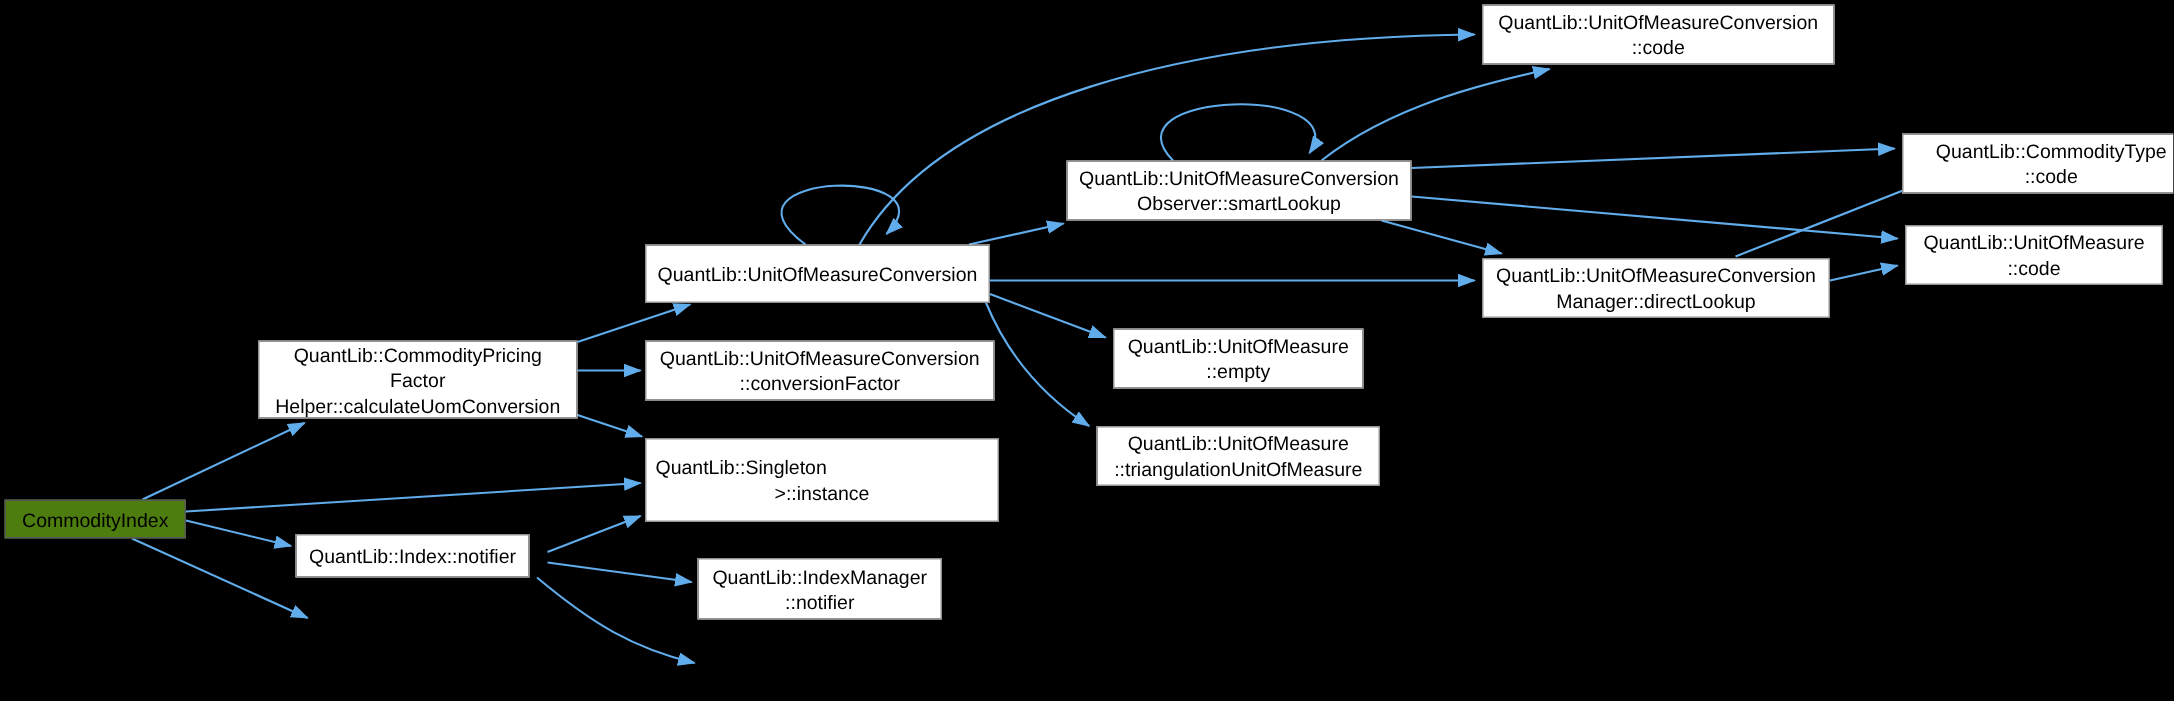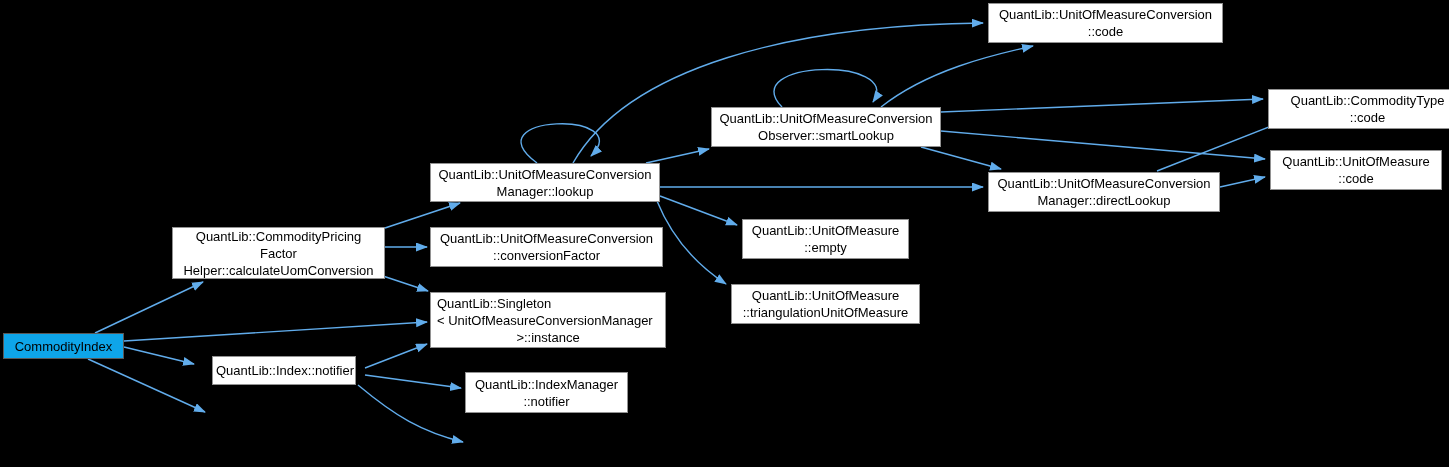--- a/index.html
+++ b/index.html
@@ -22,21 +22,21 @@
     flex-direction:column;
     justify-content:center;
     padding:1px 3px;
     font-size:13px;
     line-height:17px;
     cursor:pointer;
   }
   .node span{display:block;text-align:center;white-space:nowrap;}
   .node span.align-left{text-align:left;padding-left:3px;}
   .node--active{
-    background:#0ea5e9;
+    background:#4d7c0f;
     border:1px solid #585858;
     cursor:default;
   }
 </style>
 </head>
 <body>
 
 <div id="canvas">
 
   <svg id="edges" width="1449" height="467" viewBox="0 0 1449 467">
@@ -73,38 +73,36 @@
   <div class="node node--active" style="left:3px;top:333px;width:121px;height:26px">
     <span>CommodityIndex</span>
   </div>
 
   <div class="node" style="left:172px;top:227px;width:213px;height:52px">
     <span>QuantLib::CommodityPricing</span>
     <span>Factor</span>
     <span>Helper::calculateUomConversion</span>
   </div>
 
-  <div class="node" style="left:212px;top:356px;width:144px;height:29px">
+  <div class="node" style="left:197px;top:356px;width:156px;height:29px">
     <span>QuantLib::Index::notifier</span>
   </div>
 
 
   <div class="node" style="left:430px;top:163px;width:230px;height:39px">
     <span>QuantLib::UnitOfMeasureConversion</span>
-    <span>Manager::lookup</span>
   </div>
 
   <div class="node" style="left:430px;top:227px;width:233px;height:40px">
     <span>QuantLib::UnitOfMeasureConversion</span>
     <span>::conversionFactor</span>
   </div>
 
   <div class="node" style="left:430px;top:292px;width:236px;height:56px">
     <span class="align-left">QuantLib::Singleton</span>
-    <span class="align-left">&lt; UnitOfMeasureConversionManager</span>
     <span>&gt;::instance</span>
   </div>
 
   <div class="node" style="left:465px;top:372px;width:163px;height:41px">
     <span>QuantLib::IndexManager</span>
     <span>::notifier</span>
   </div>
 
 
   <div class="node" style="left:711px;top:107px;width:230px;height:40px">

